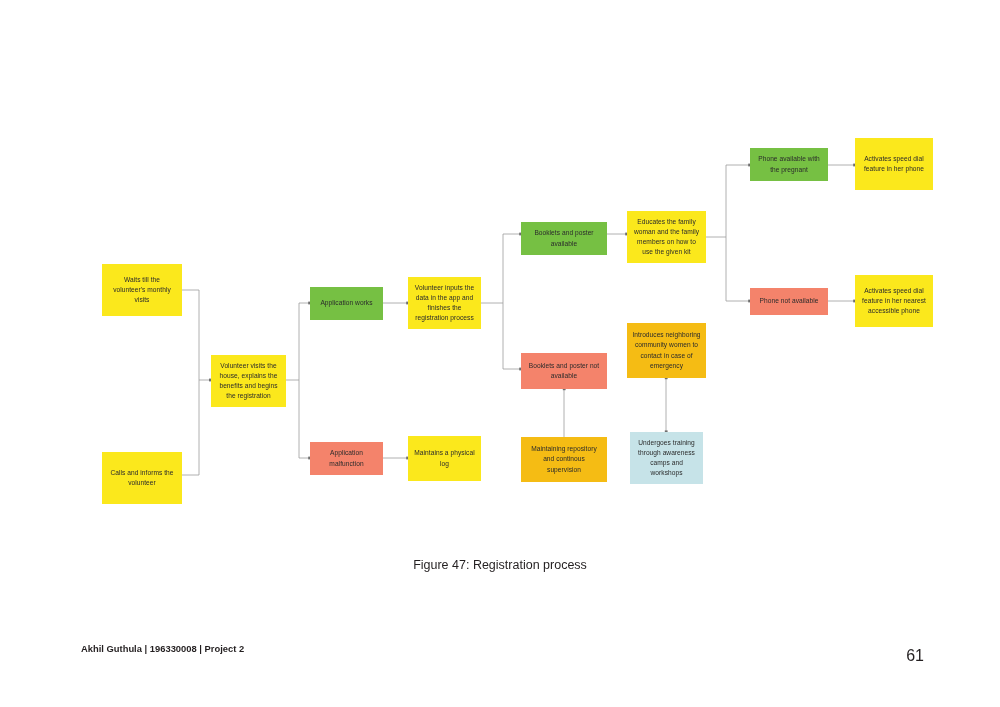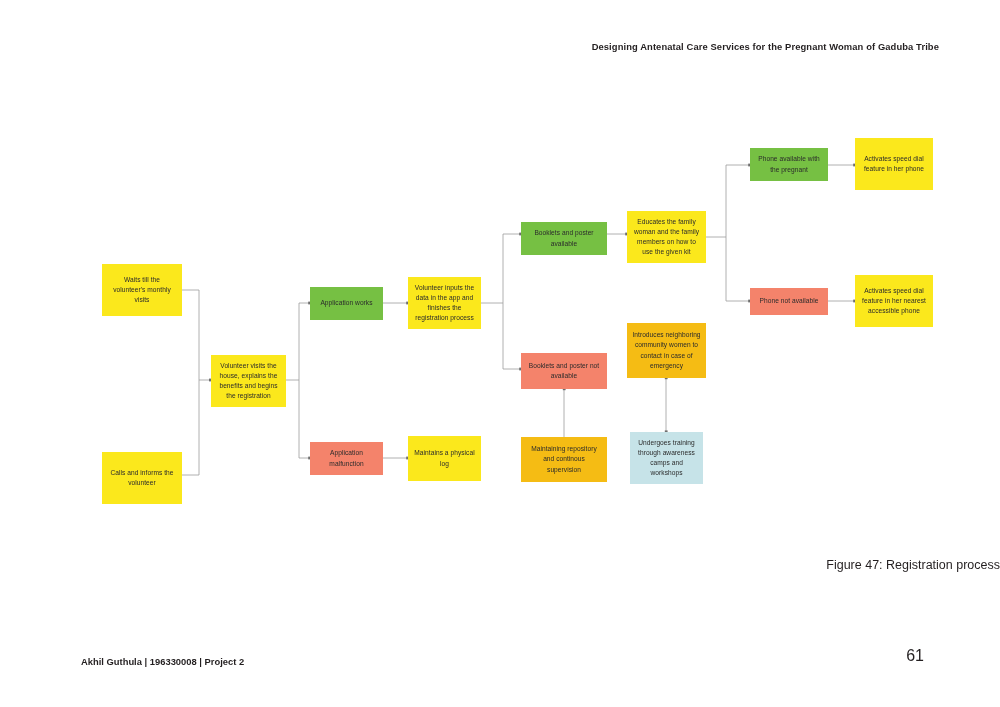--- a/index.html
+++ b/index.html
@@ -68,63 +68,62 @@
   .c-red    { background: #F4836B; }
   .c-orange { background: #F5BC14; }
   .c-blue   { background: #C6E3E8; }
 
   
   .figure-caption {
     position: absolute;
     top: 558px;
     left: 0;
     width: 1000px;
-    text-align: right;
+    text-align: center;
     font-size: 12.5px;
     color: #231f20;
   }
   .hires-line {
     position: absolute;
     top: 578px;
     right: 61px;
     font-size: 11.6px;
     color: #231f20;
     white-space: nowrap;
   }
   .hires-line a {
     color: #2b3ea8;
     font-style: italic;
     text-decoration: underline;
   }
 
   
   .doc-footer-left {
     position: absolute;
-    bottom: 40px;
+    bottom: 53px;
     left: 81px;
     font-size: 9.4px;
     font-weight: bold;
     color: #231f20;
     white-space: nowrap;
   }
   .doc-footer-page {
     position: absolute;
     bottom: 42px;
     right: 76px;
     font-size: 16px;
     color: #231f20;
     margin-top: 44px;
   }
 </style>
 </head>
 <body>
 
 <div id="page">
 
-  <div class="doc-header">Designing Antenatal Care Services for the Pregnant Woman of Gaduba Tribe</div>
 
   <div id="figure">
 
     <svg id="connectors" viewBox="0 0 1000 540" xmlns="http://www.w3.org/2000/svg">
       <g stroke="#9c9c9c" stroke-width="0.8" fill="none">
 
         <path d="M182 290 L199 290 L199 380 L211 380"></path>
 
         <path d="M182 475 L199 475 L199 380"></path>
 

